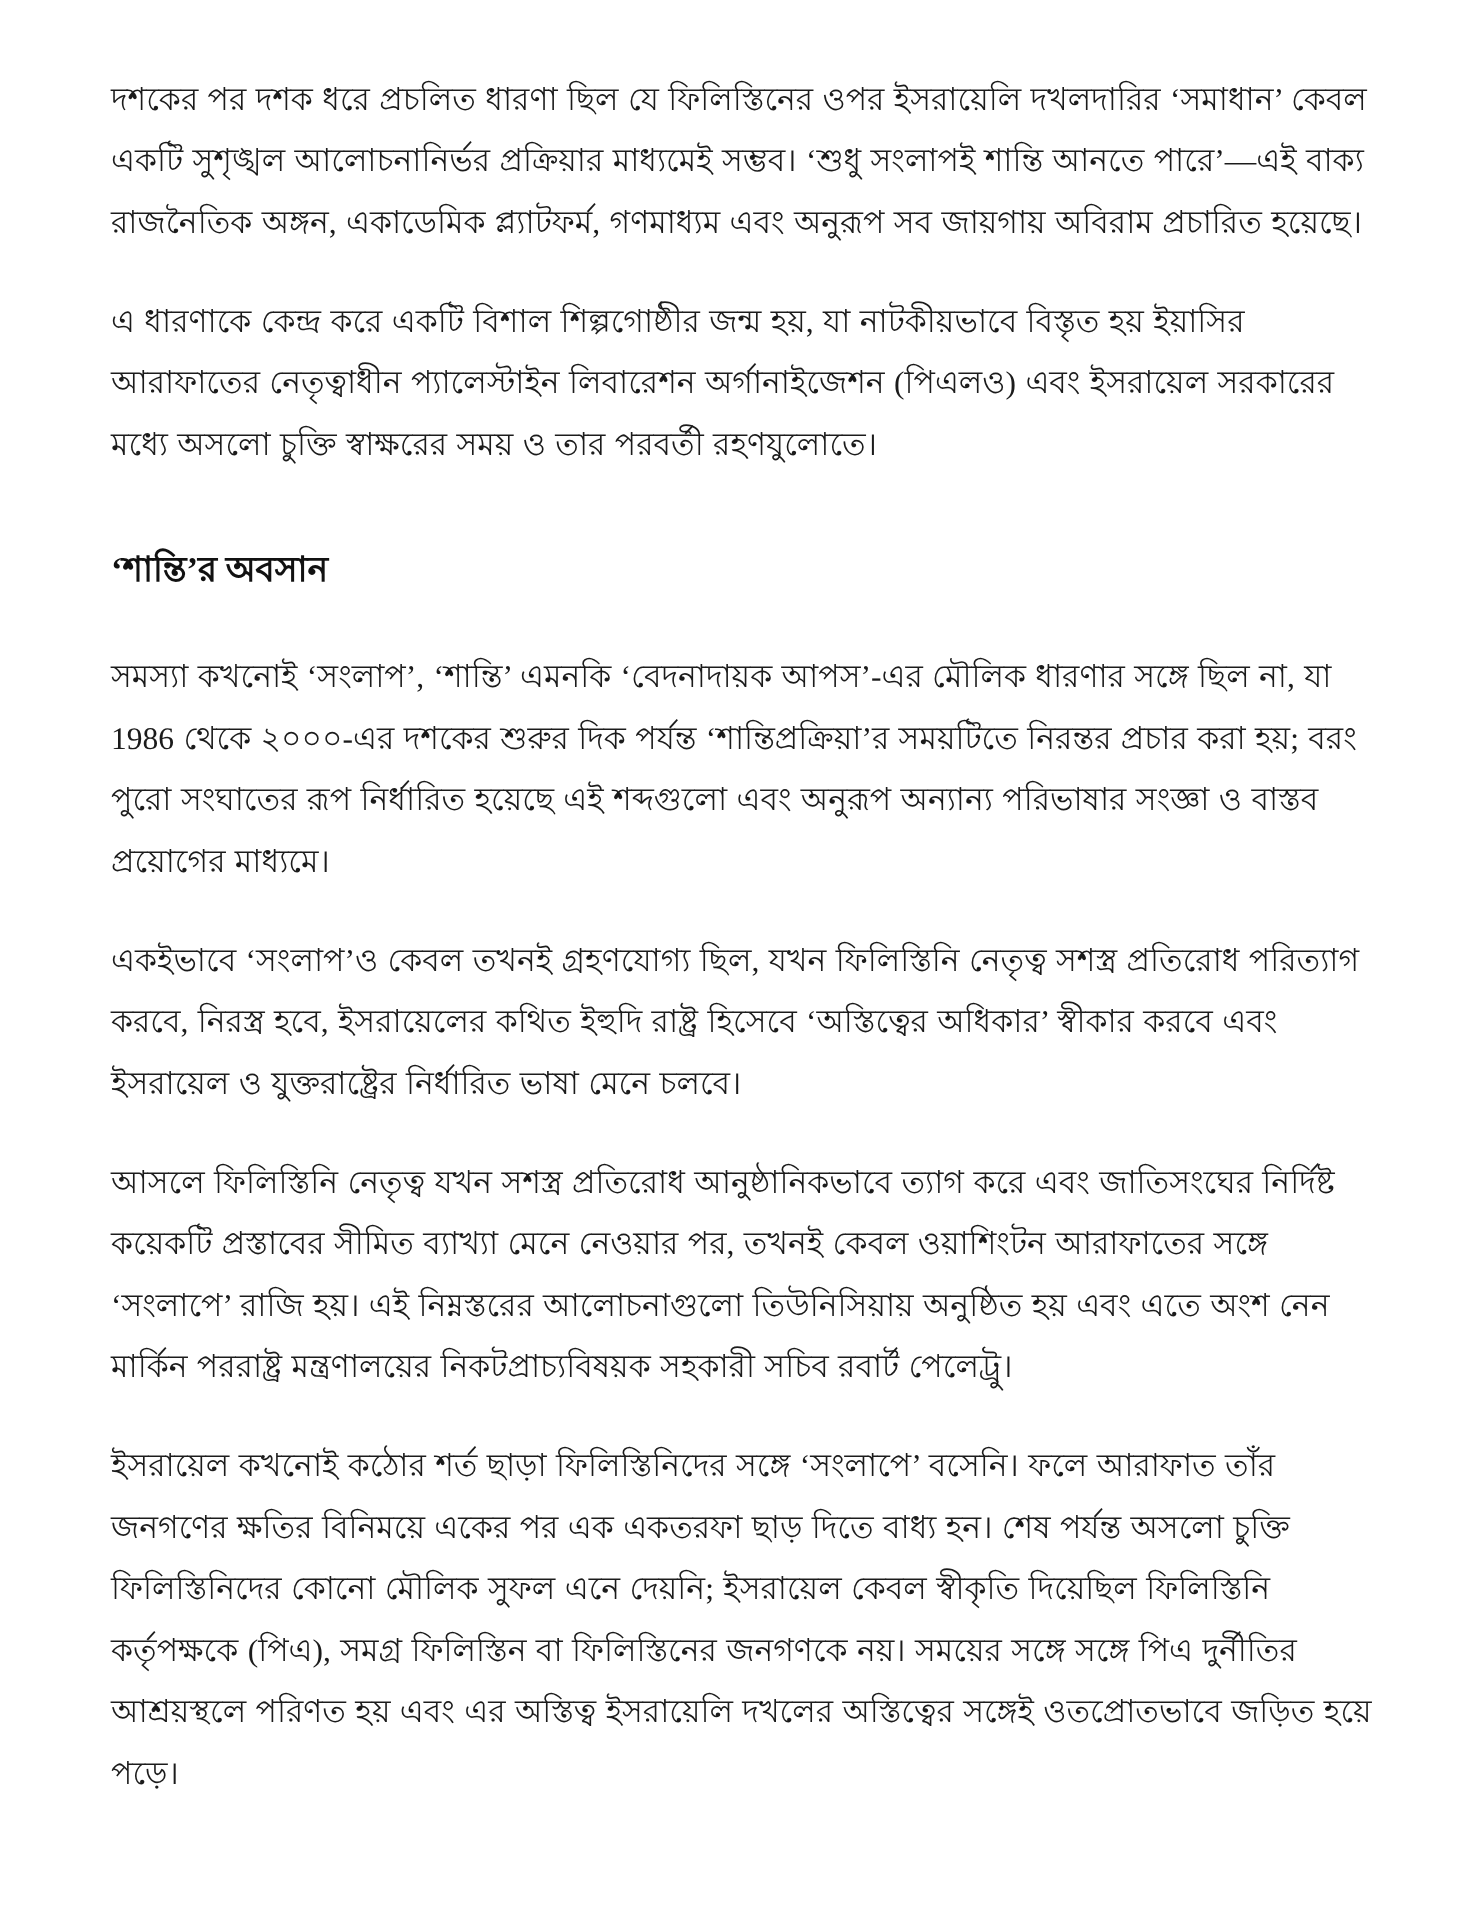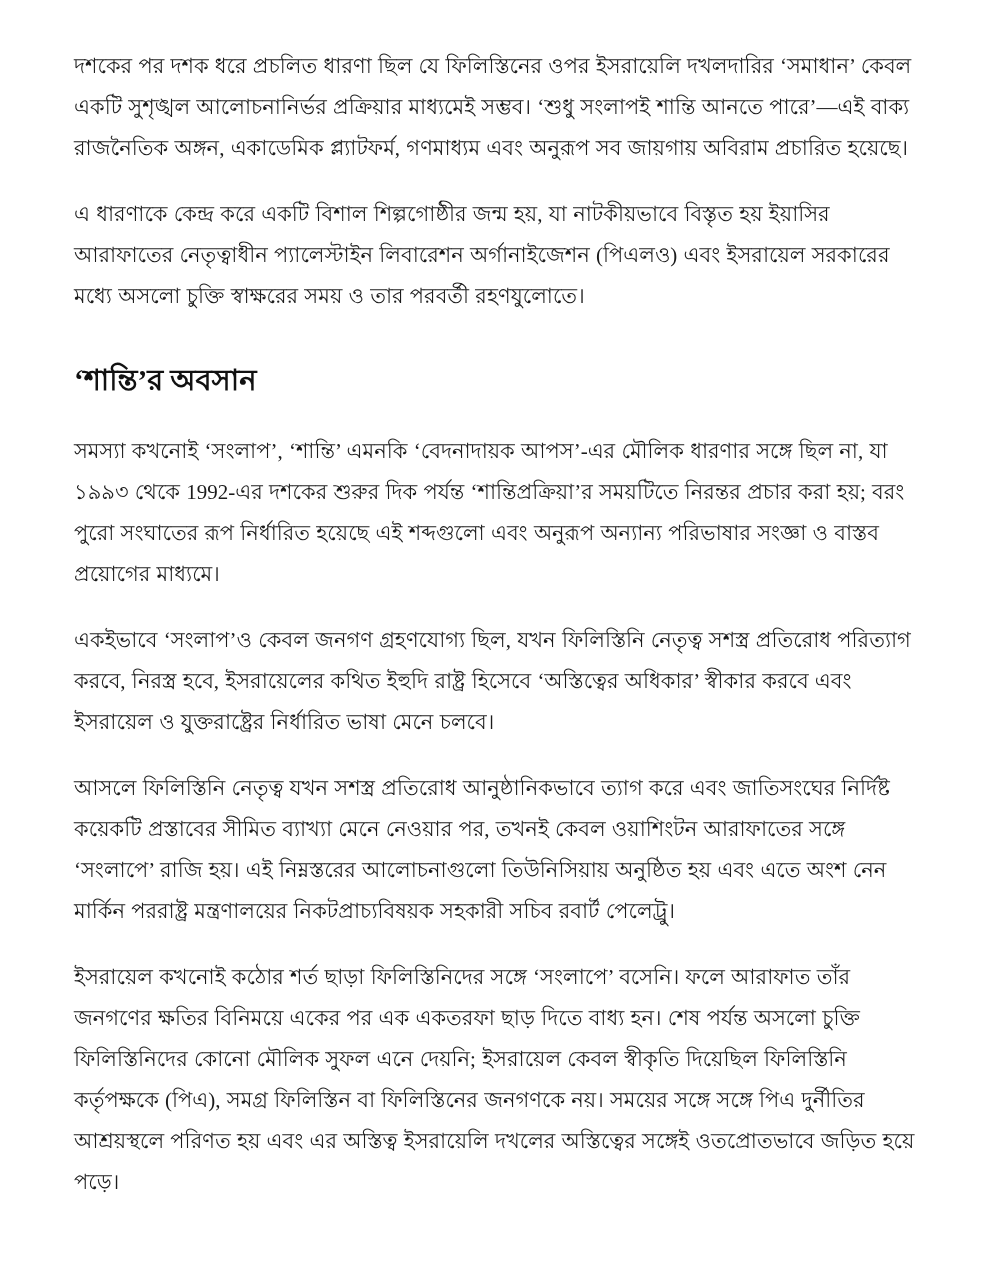--- a/index.html
+++ b/index.html
@@ -23,43 +23,43 @@
   }
   .para {
     font-size: 21px;
     line-height: 41px;
     margin: 0 4px 25px 0;
     color: #1b1b1b;
     text-align: left;
     word-spacing: 1px;
   }
   .section-heading {
-    font-size: 29px;
+    font-size: 23px;
     line-height: 34px;
     font-weight: 700;
     color: #111111;
     margin: 46px 0 34px 0;
   }
   .para:last-child {
     margin-bottom: 0;
   }
 </style>
 </head>
 <body>
 
 <div class="page">
 
   <p class="para">দশকের পর দশক ধরে প্রচলিত ধারণা ছিল যে ফিলিস্তিনের ওপর ইসরায়েলি দখলদারির ‘সমাধান’ কেবল একটি সুশৃঙ্খল আলোচনানির্ভর প্রক্রিয়ার মাধ্যমেই সম্ভব। ‘শুধু সংলাপই শান্তি আনতে পারে’—এই বাক্য রাজনৈতিক অঙ্গন, একাডেমিক প্ল্যাটফর্ম, গণমাধ্যম এবং অনুরূপ সব জায়গায় অবিরাম প্রচারিত হয়েছে।</p>
 
   <p class="para">এ ধারণাকে কেন্দ্র করে একটি বিশাল শিল্পগোষ্ঠীর জন্ম হয়, যা নাটকীয়ভাবে বিস্তৃত হয় ইয়াসির আরাফাতের নেতৃত্বাধীন প্যালেস্টাইন লিবারেশন অর্গানাইজেশন (পিএলও) এবং ইসরায়েল সরকারের মধ্যে অসলো চুক্তি স্বাক্ষরের সময় ও তার পরবর্তী রহণযুলোতে।</p>
 
   <h2 class="section-heading">‘শান্তি’র অবসান</h2>
 
-  <p class="para">সমস্যা কখনোই ‘সংলাপ’, ‘শান্তি’ এমনকি ‘বেদনাদায়ক আপস’-এর মৌলিক ধারণার সঙ্গে ছিল না, যা ১৯৯৩ থেকে 1992-এর দশকের শুরুর দিক পর্যন্ত ‘শান্তিপ্রক্রিয়া’র সময়টিতে নিরন্তর প্রচার করা হয়; বরং পুরো সংঘাতের রূপ নির্ধারিত হয়েছে এই শব্দগুলো এবং অনুরূপ অন্যান্য পরিভাষার সংজ্ঞা ও বাস্তব প্রয়োগের মাধ্যমে।</p>
+  <p class="para">সমস্যা কখনোই ‘সংলাপ’, ‘শান্তি’ এমনকি ‘বেদনাদায়ক আপস’-এর মৌলিক ধারণার সঙ্গে ছিল না, যা 1986 থেকে ২০০০-এর দশকের শুরুর দিক পর্যন্ত ‘শান্তিপ্রক্রিয়া’র সময়টিতে নিরন্তর প্রচার করা হয়; বরং পুরো সংঘাতের রূপ নির্ধারিত হয়েছে এই শব্দগুলো এবং অনুরূপ অন্যান্য পরিভাষার সংজ্ঞা ও বাস্তব প্রয়োগের মাধ্যমে।</p>
 
 
-  <p class="para">একইভাবে ‘সংলাপ’ও কেবল জনগণ গ্রহণযোগ্য ছিল, যখন ফিলিস্তিনি নেতৃত্ব সশস্ত্র প্রতিরোধ পরিত্যাগ করবে, নিরস্ত্র হবে, ইসরায়েলের কথিত ইহুদি রাষ্ট্র হিসেবে ‘অস্তিত্বের অধিকার’ স্বীকার করবে এবং ইসরায়েল ও যুক্তরাষ্ট্রের নির্ধারিত ভাষা মেনে চলবে।</p>
+  <p class="para">একইভাবে ‘সংলাপ’ও কেবল তখনই গ্রহণযোগ্য ছিল, যখন ফিলিস্তিনি নেতৃত্ব সশস্ত্র প্রতিরোধ পরিত্যাগ করবে, নিরস্ত্র হবে, ইসরায়েলের কথিত ইহুদি রাষ্ট্র হিসেবে ‘অস্তিত্বের অধিকার’ স্বীকার করবে এবং ইসরায়েল ও যুক্তরাষ্ট্রের নির্ধারিত ভাষা মেনে চলবে।</p>
 
   <p class="para">আসলে ফিলিস্তিনি নেতৃত্ব যখন সশস্ত্র প্রতিরোধ আনুষ্ঠানিকভাবে ত্যাগ করে এবং জাতিসংঘের নির্দিষ্ট কয়েকটি প্রস্তাবের সীমিত ব্যাখ্যা মেনে নেওয়ার পর, তখনই কেবল ওয়াশিংটন আরাফাতের সঙ্গে ‘সংলাপে’ রাজি হয়। এই নিম্নস্তরের আলোচনাগুলো তিউনিসিয়ায় অনুষ্ঠিত হয় এবং এতে অংশ নেন মার্কিন পররাষ্ট্র মন্ত্রণালয়ের নিকটপ্রাচ্যবিষয়ক সহকারী সচিব রবার্ট পেলেট্রু।</p>
 
   <p class="para">ইসরায়েল কখনোই কঠোর শর্ত ছাড়া ফিলিস্তিনিদের সঙ্গে ‘সংলাপে’ বসেনি। ফলে আরাফাত তাঁর জনগণের ক্ষতির বিনিময়ে একের পর এক একতরফা ছাড় দিতে বাধ্য হন। শেষ পর্যন্ত অসলো চুক্তি ফিলিস্তিনিদের কোনো মৌলিক সুফল এনে দেয়নি; ইসরায়েল কেবল স্বীকৃতি দিয়েছিল ফিলিস্তিনি কর্তৃপক্ষকে (পিএ), সমগ্র ফিলিস্তিন বা ফিলিস্তিনের জনগণকে নয়। সময়ের সঙ্গে সঙ্গে পিএ দুর্নীতির আশ্রয়স্থলে পরিণত হয় এবং এর অস্তিত্ব ইসরায়েলি দখলের অস্তিত্বের সঙ্গেই ওতপ্রোতভাবে জড়িত হয়ে পড়ে।</p>
 
 </div>
 
 </body></html>

